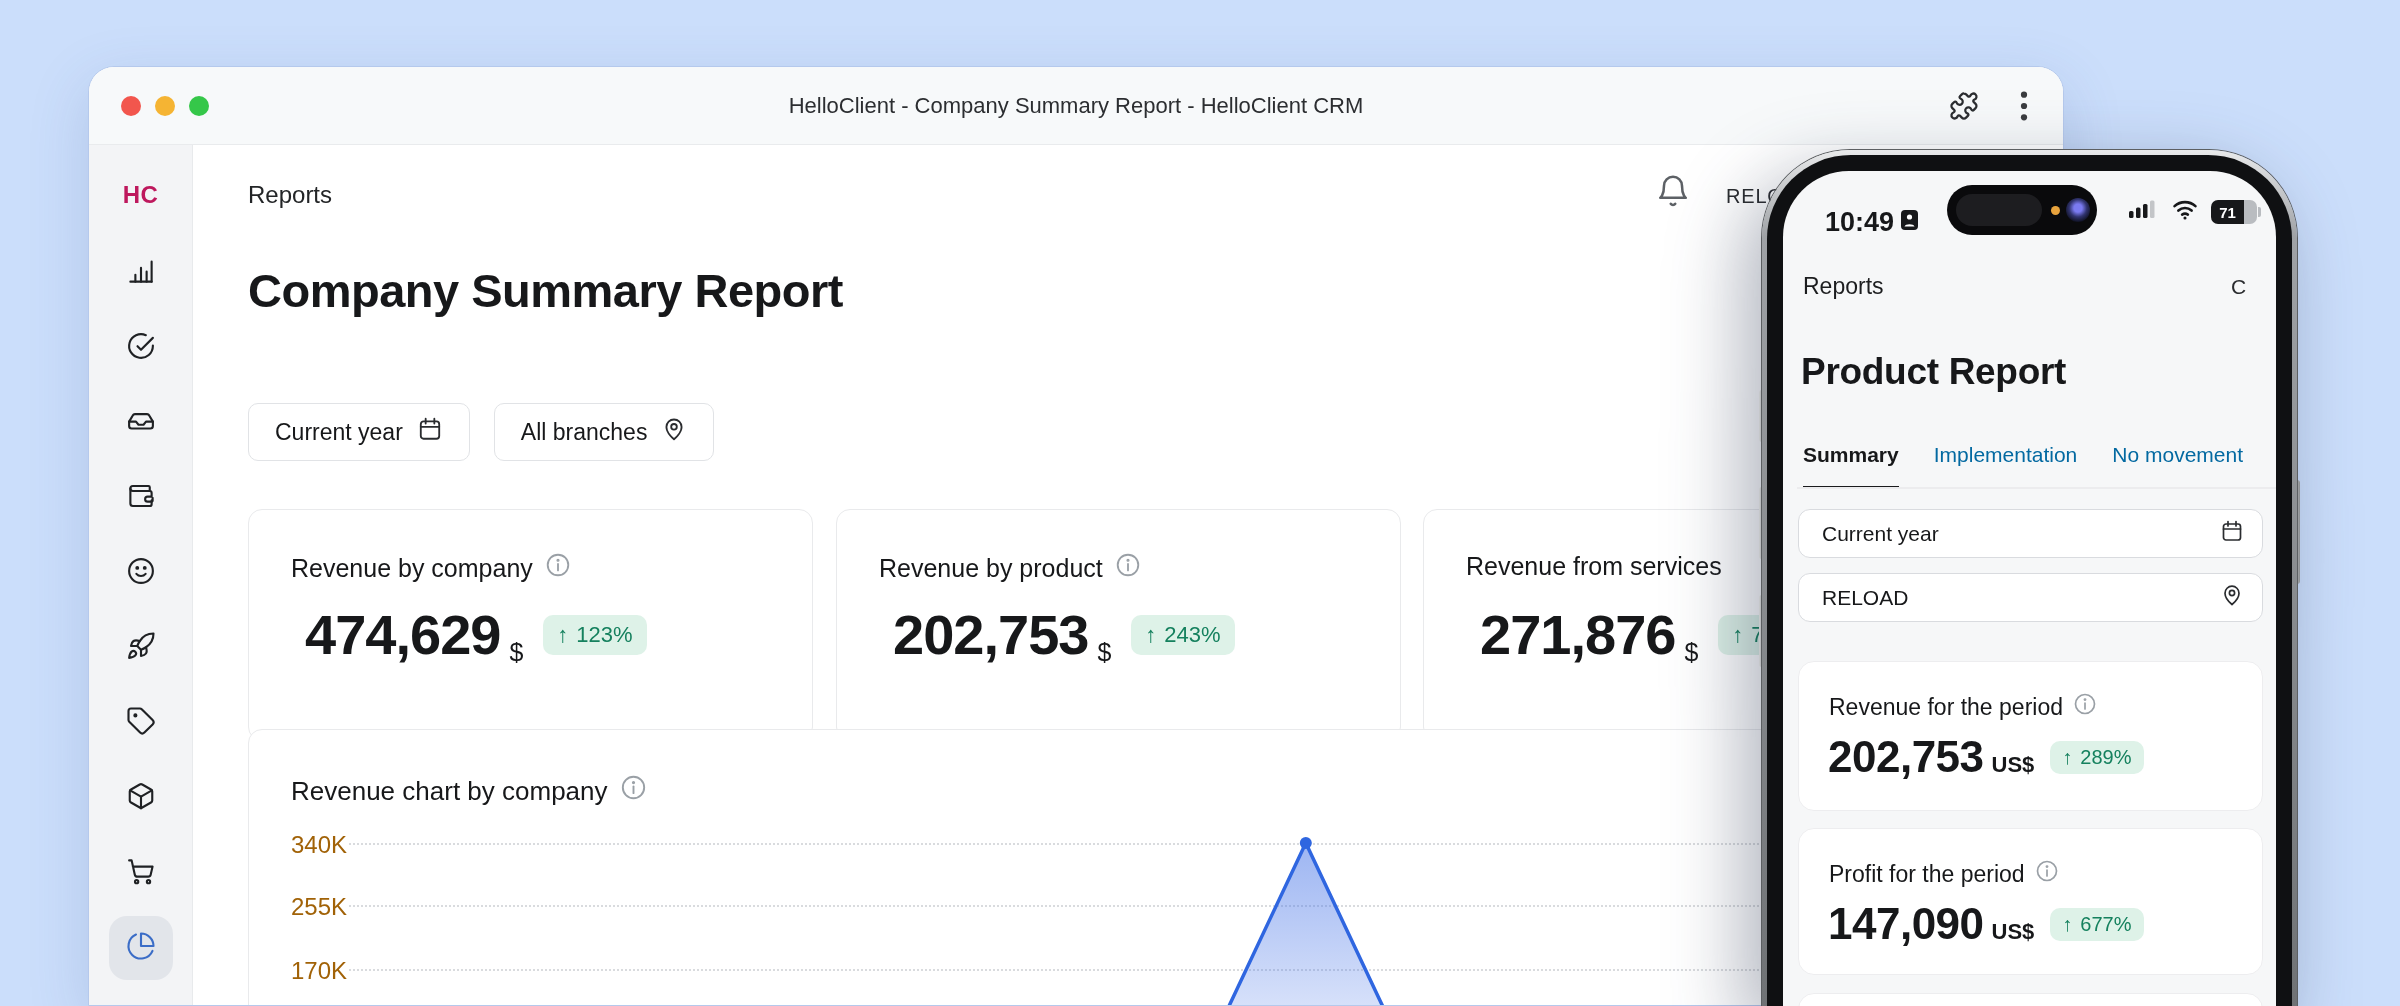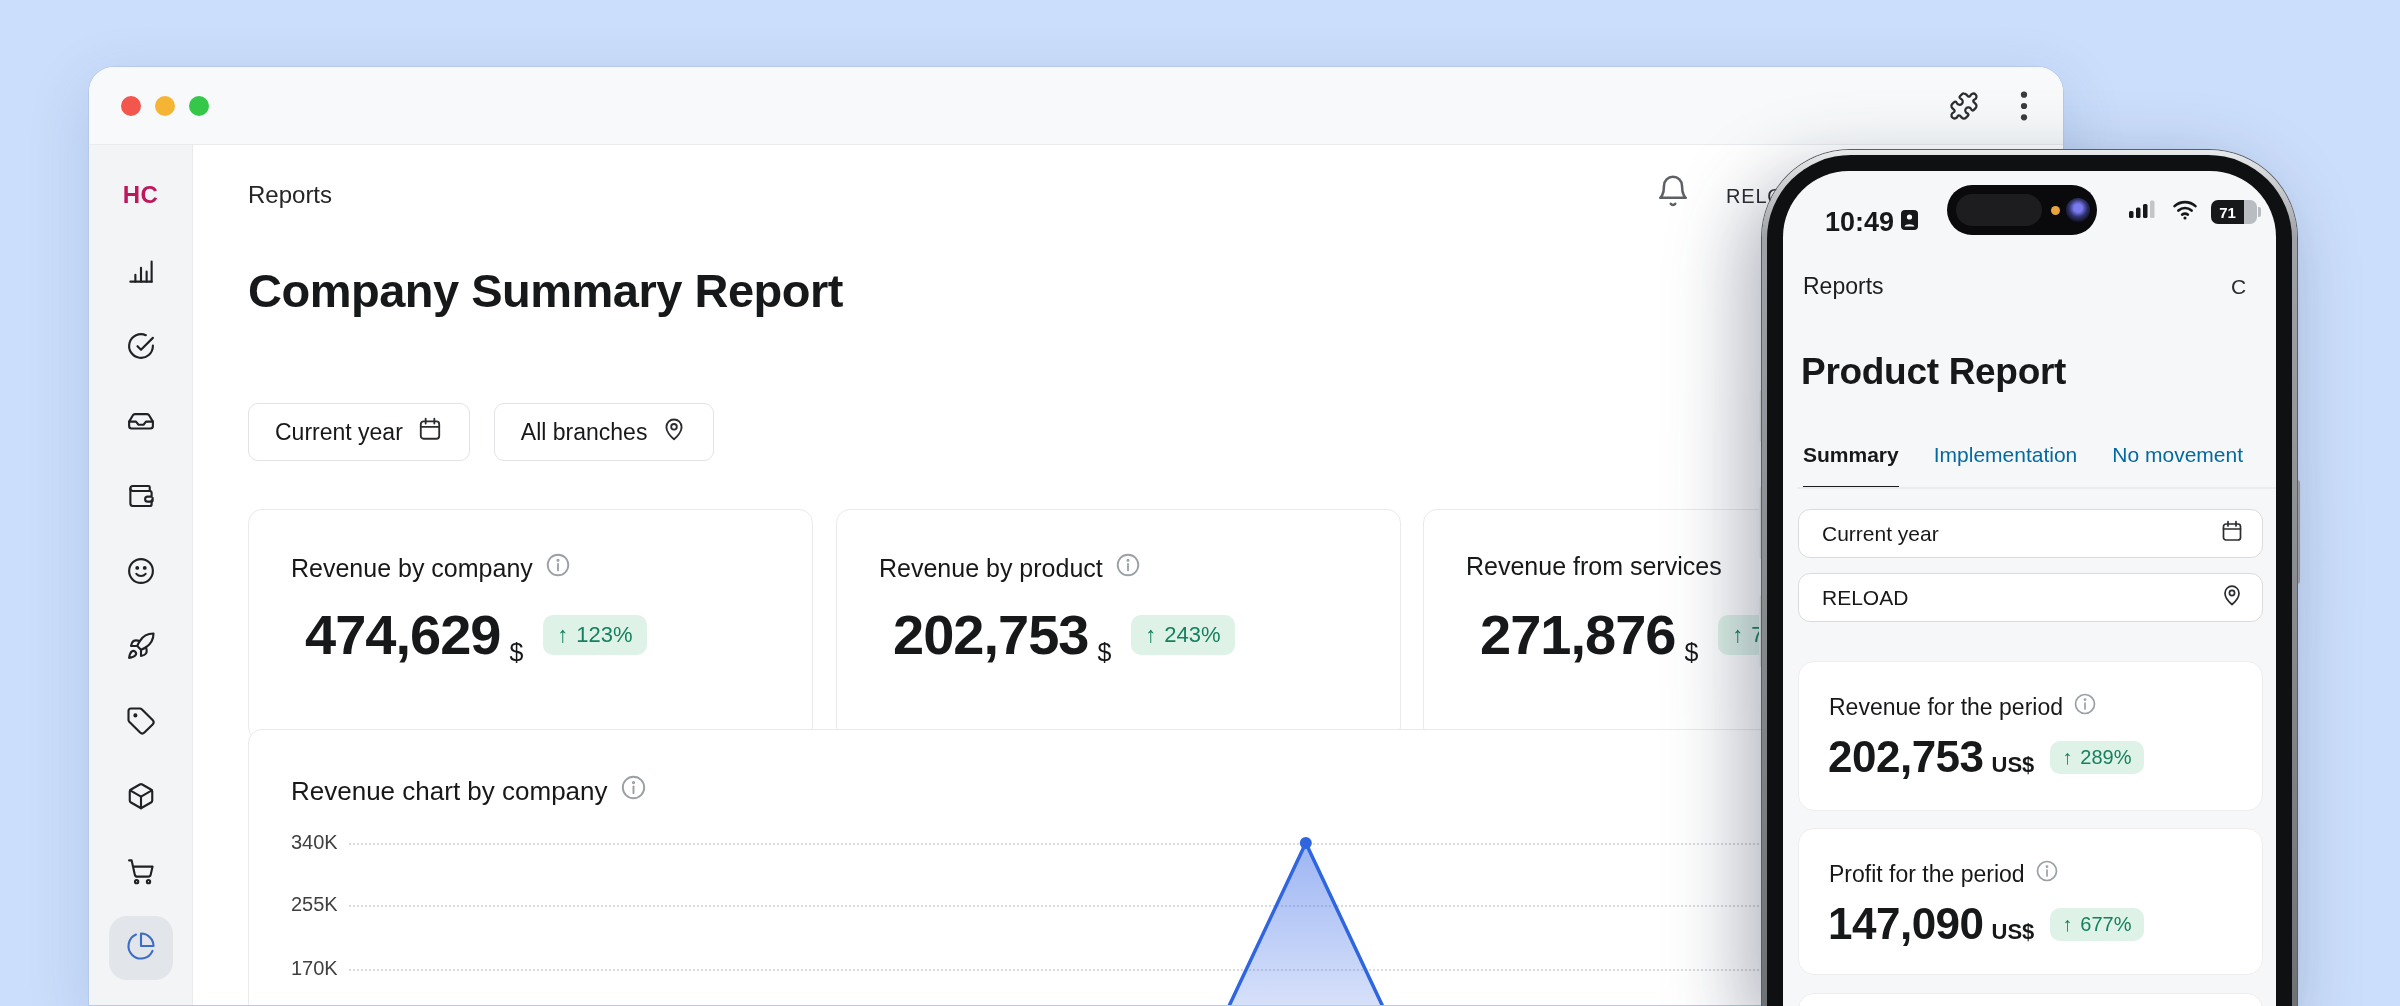--- a/index.html
+++ b/index.html
@@ -51,21 +51,21 @@
   .big-val { font-size:56px; font-weight:bold; letter-spacing:-1px; }
   .cur { font-size:25px; font-weight:500; margin-left:9px; }
   .badge { margin-left:20px; background:#def2e8; color:#15815e; border-radius:10px;
            padding:7px 14px; font-size:22px; align-self:center; white-space:nowrap; }
   .up-arrow::before { content:"↑"; margin-right:8px; }
 
   .chart-card { position:absolute; left:55px; top:584px; width:1740px; height:430px;
                 background:#fff; border:1.5px solid #e9eaec; border-radius:14px; }
   .chart-card .title-row { position:absolute; left:42px; top:44px; display:flex; align-items:center; gap:12px; font-size:26px; }
   .grid-row { position:absolute; left:100px; right:36px; border-top:2px dotted #d9dbde; height:0; }
-  .grid-label { position:absolute; left:42px; width:52px; font-size:20px; color:#404040; }
+  .grid-label { position:absolute; left:42px; width:52px; font-size:24px; color:#a16207; }
   .chart-svg { position:absolute; left:100px; top:0; }
 
   .icon-info { stroke:#9aa0a6; }
 
   
   .phone { position:absolute; left:1762px; top:150px; width:535px; height:860px; z-index:5;
            filter:drop-shadow(-18px 24px 38px rgba(30,40,70,.35)); }
   .phone-outer { position:absolute; inset:0; border-radius:88px 88px 0 0;
                  background:linear-gradient(180deg,#e9eaeb 0%,#9fa2a6 10%,#6f7275 100%);
                  box-shadow:0 0 0 1px #5c5f62; }
@@ -120,20 +120,21 @@
 <body>
 
 <div class="browser">
 
   <div class="titlebar">
     <div class="traffic">
       <div class="light r"></div>
       <div class="light y"></div>
       <div class="light g"></div>
     </div>
+    <div class="tab-title">HelloClient - Company Summary Report - HelloClient CRM</div>
     <div class="tb-icons">
       <span>
           <svg width="30" height="30" viewBox="0 0 24 24" fill="none" stroke="#2c2e31" stroke-width="1.8" stroke-linecap="round" stroke-linejoin="round">
             <path d="M19.4 7.85c-.05.32.06.65.29.88l1.57 1.57c.47.47.7 1.09.7 1.7s-.23 1.23-.7 1.7l-1.61 1.61a.98.98 0 0 1-.84.28c-.47-.07-.8-.48-.97-.93a2.5 2.5 0 1 0-3.21 3.21c.45.17.86.5.93.97a.98.98 0 0 1-.28.84l-1.61 1.61a2.4 2.4 0 0 1-3.41 0l-1.57-1.57a1.03 1.03 0 0 0-.88-.29c-.49.07-.84.5-1.02.97a2.5 2.5 0 1 1-3.24-3.24c.46-.18.89-.53.97-1.02a1.03 1.03 0 0 0-.29-.88l-1.57-1.57a2.4 2.4 0 0 1 0-3.41l1.53-1.53c.24-.24.58-.35.92-.3.52.08.88.53 1.07 1.01a2.5 2.5 0 1 0 3.26-3.26c-.48-.2-.93-.56-1.01-1.07-.05-.34.06-.68.3-.92l1.53-1.53A2.4 2.4 0 0 1 12 2c.62 0 1.23.24 1.7.71l1.57 1.57c.23.23.56.34.88.29.49-.07.84-.5 1.02-.97a2.5 2.5 0 1 1 3.24 3.24c-.46.18-.89.53-.97 1.02z"></path>
           </svg>
         </span>
       <span>
           <svg width="10" height="34" viewBox="0 0 6 24" fill="#3a3c3f">
             <circle cx="3" cy="4" r="2.2"></circle>
             <circle cx="3" cy="12" r="2.2"></circle>

